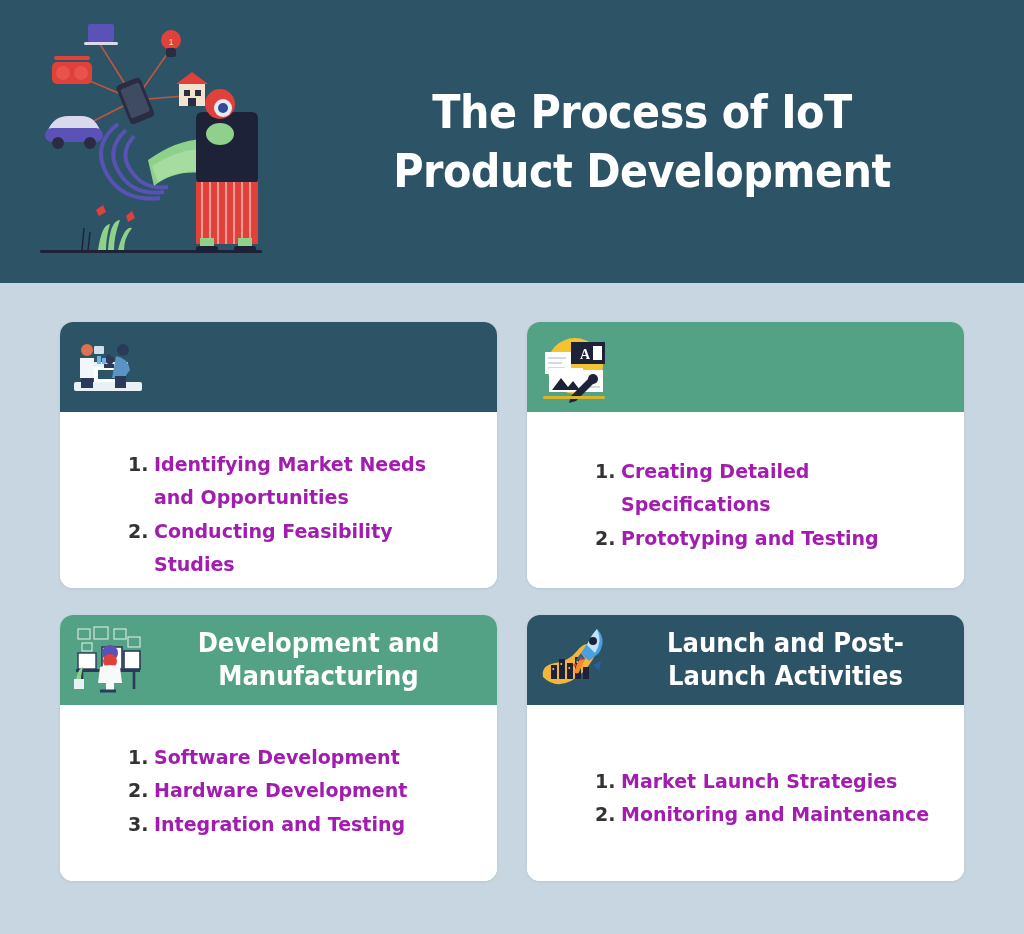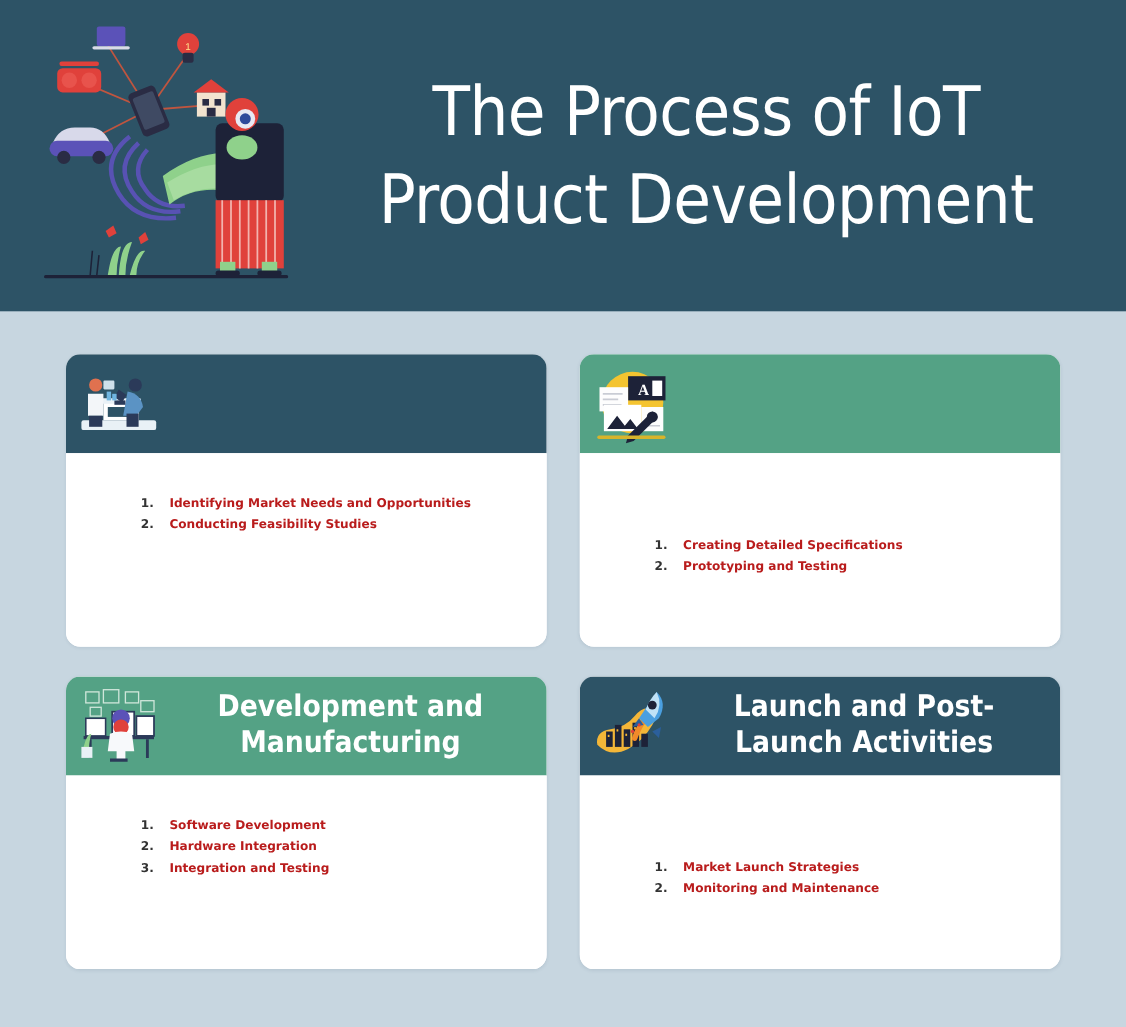--- a/index.html
+++ b/index.html
@@ -17,22 +17,22 @@
     background: #2d5366;
     display: flex; align-items: center;
   }
   .hero-art { width: 300px; height: 283px; position: relative; flex: 0 0 300px; }
   .hero-art svg { position: absolute; left: 40px; top: 12px; }
   .hero-title {
     flex: 1 1 auto;
     text-align: center;
     color: #ffffff;
     font-family: "DejaVu Sans Condensed", "Liberation Sans Narrow", "Liberation Sans", sans-serif;
-    font-size: 62px;
-    font-weight: 400;
+    font-size: 46px;
+    font-weight: 700;
     line-height: 1.28;
     letter-spacing: -0.5px;
     padding-right: 40px;
   }
   .hero-title .l2 { display: block; }
 
   
   .grid {
     width: 1024px;
     padding: 39px 60px 0 60px;
@@ -81,22 +81,22 @@
   .steps {
     list-style: none;
     counter-reset: stp;
     width: 100%;
     padding-left: 16px;
   }
   .steps li {
     counter-increment: stp;
     position: relative;
     padding-left: 26px;
-    color: #b91c1c;
-    font-size: 11px;
+    color: #a21caf;
+    font-size: 19px;
     font-weight: 700;
     line-height: 1.76;
   }
   .steps li::before {
     content: counter(stp) ".";
     position: absolute;
     left: 0; top: 0;
     color: #333333;
     font-weight: 700;
   }
@@ -296,21 +296,21 @@
         <path d="M32 68 h16" stroke="#2b3a59" stroke-width="3"></path>
 
         <path d="M8 56 q3 -12 7 -12 q-2 8 -2 12 z" fill="#8fd18b"></path>
         <rect x="6" y="56" width="10" height="10" fill="#e9f1f6"></rect>
       </svg>
       <div class="card-title">Development and Manufacturing</div>
     </div>
     <div class="card-body">
       <ol class="steps indent">
         <li>Software Development</li>
-        <li>Hardware Integration</li>
+        <li>Hardware Development</li>
         <li>Integration and Testing</li>
       </ol>
     </div>
   </div>
 
   <div class="card">
     <div class="card-header teal">
       <svg class="card-icon" viewBox="0 0 80 74">
         <path d="M8 54 q-2 -12 12 -14 q14 -2 22 -12 q8 -10 16 -6 q6 4 0 14 q-8 14 -22 22 q-16 8 -28 -4 z" fill="#f4b638"></path>
         <g fill="#1d2238">

